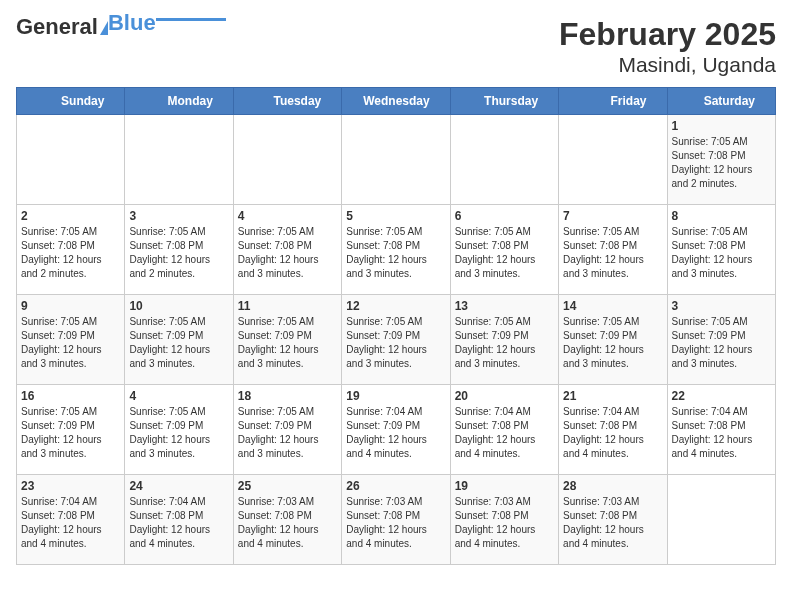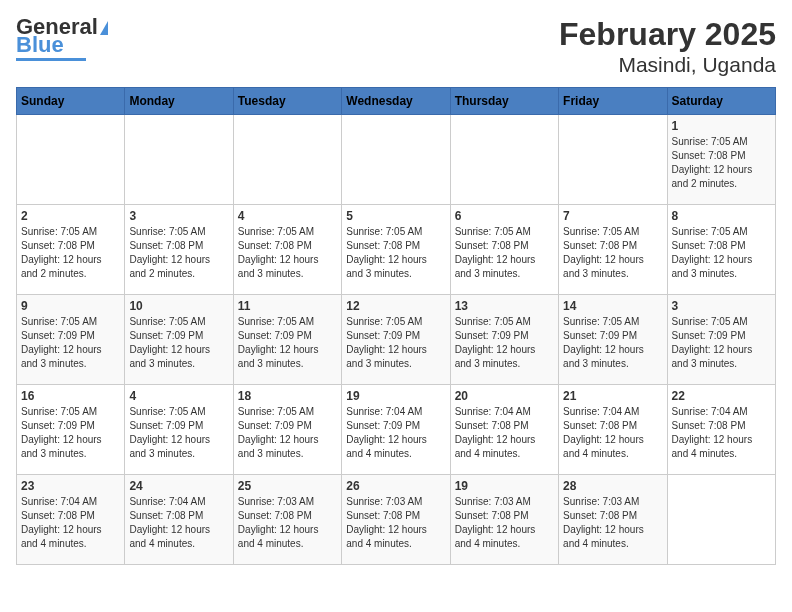--- a/index.html
+++ b/index.html
@@ -11,21 +11,21 @@
       padding: 16px;
     }
     .header {
       display: flex;
       justify-content: space-between;
       align-items: flex-start;
       margin-bottom: 10px;
     }
     .logo {
       display: flex;
-      flex-direction: column;
+      flex-direction: row;
       align-items: flex-start;
     }
     .logo-text {
       font-size: 22px;
       font-weight: bold;
       color: #333;
       line-height: 1;
     }
     .logo-text span.blue { color: #4a90d9; }
     .logo-line {
@@ -47,25 +47,25 @@
       font-weight: normal;
       color: #333;
     }
     table {
       width: 100%;
       border-collapse: collapse;
       table-layout: fixed;
     }
     thead tr th {
       background: #4a7fc1;
-      color: #000000;
+      color: #ffffff;
       font-size: 12px;
       font-weight: bold;
-      padding: 6px 4px;
-      text-align: left;
+      padding: 6px 20px;
+      text-align: right;
       border: 1px solid #3a6aab;
     }
     tbody tr td {
       border: 1px solid #ccc;
       vertical-align: top;
       padding: 4px;
       font-size: 10px;
       color: #333;
       height: 90px;
       background: #fff;

